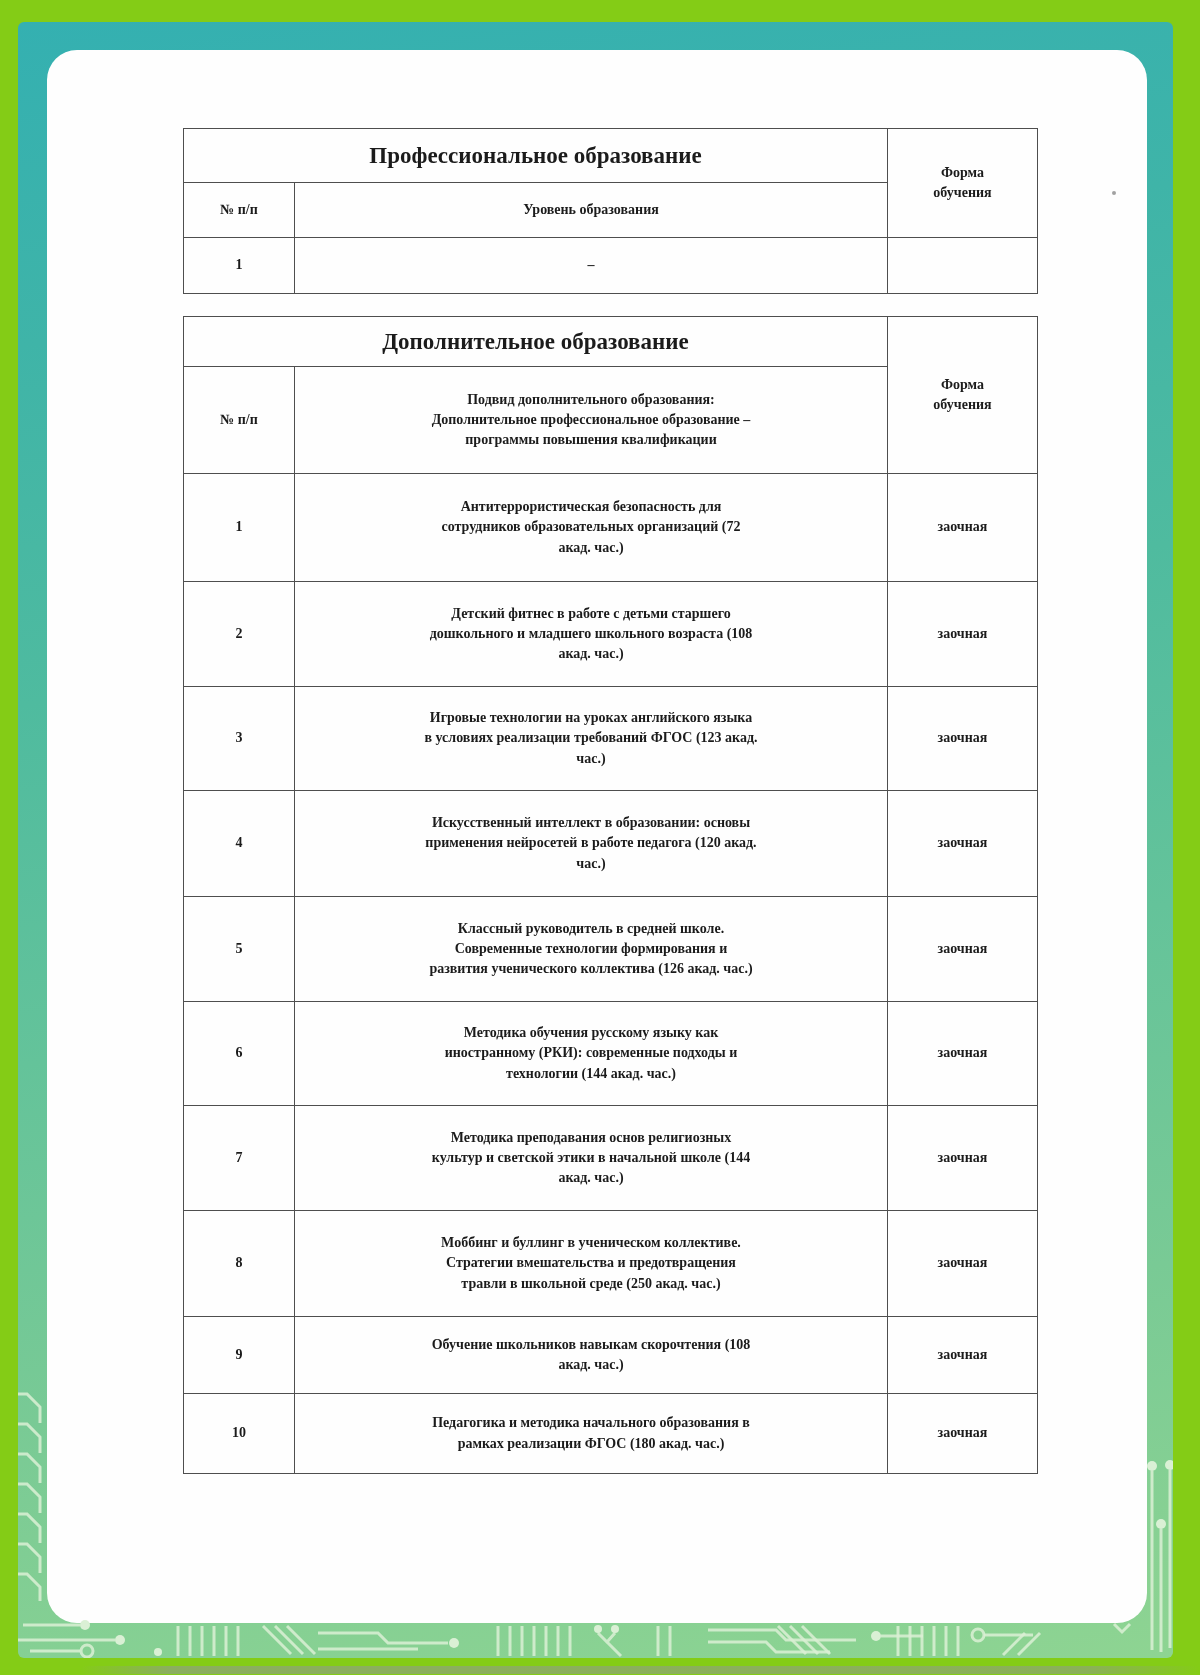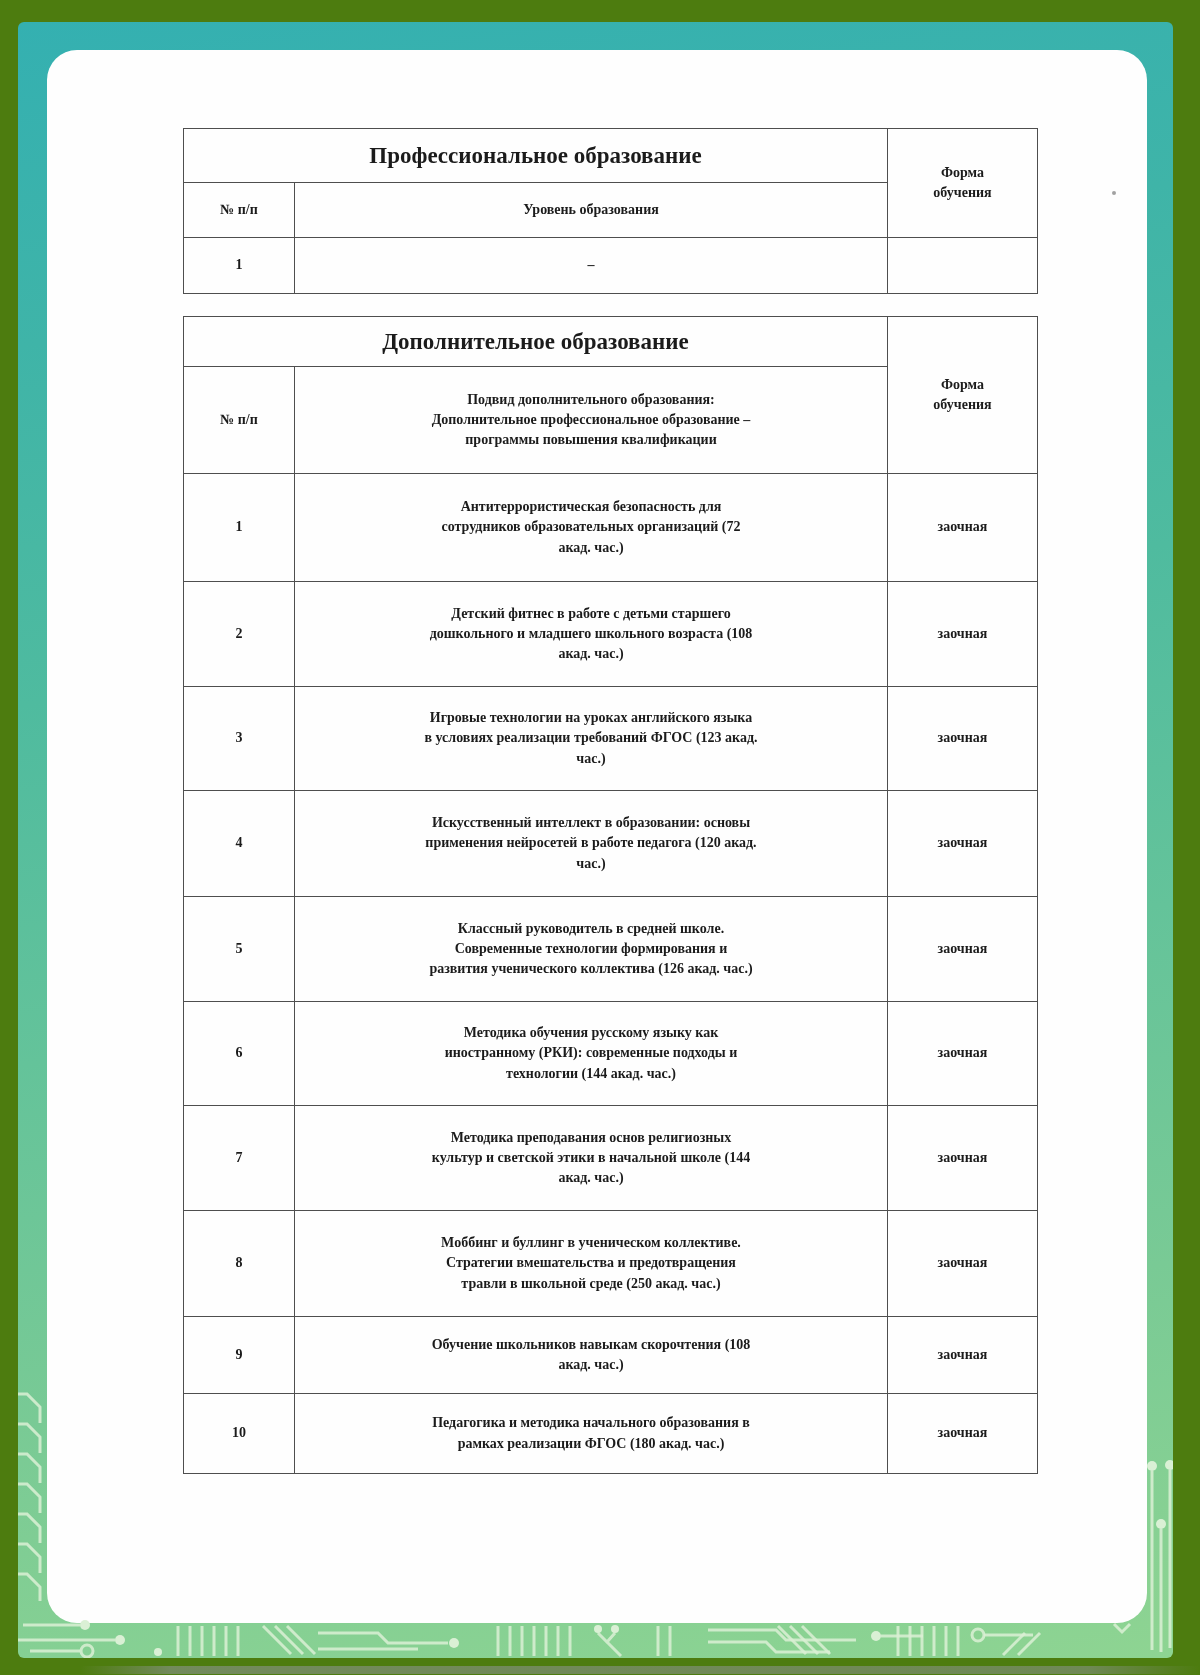--- a/index.html
+++ b/index.html
@@ -1,20 +1,20 @@
 <!DOCTYPE html>
 <html><head>
 <meta charset="utf-8">
 <style>
   html, body { margin: 0; padding: 0; background: #ffffff; }
   #page {
     position: relative;
     width: 1200px;
     height: 1675px;
-    background: #4d7c0f;
+    background: #84cc16;
     overflow: hidden;
     font-family: "Liberation Serif", "DejaVu Serif", serif;
     color: #1b1b1b;
   }
   
   .frame {
     position: absolute;
     left: 18px; top: 22px;
     width: 1155px; height: 1636px;
     background: linear-gradient(172deg,

